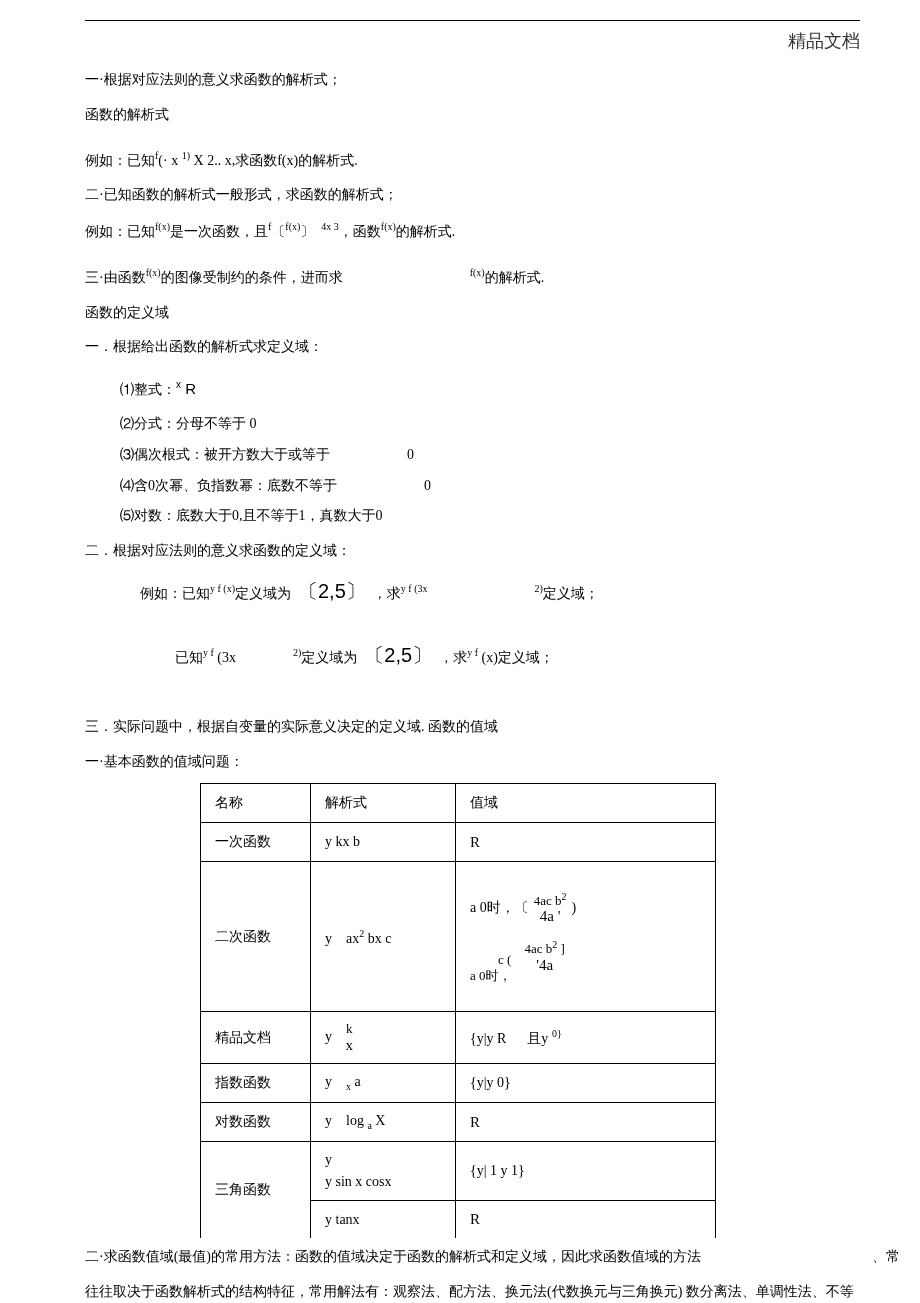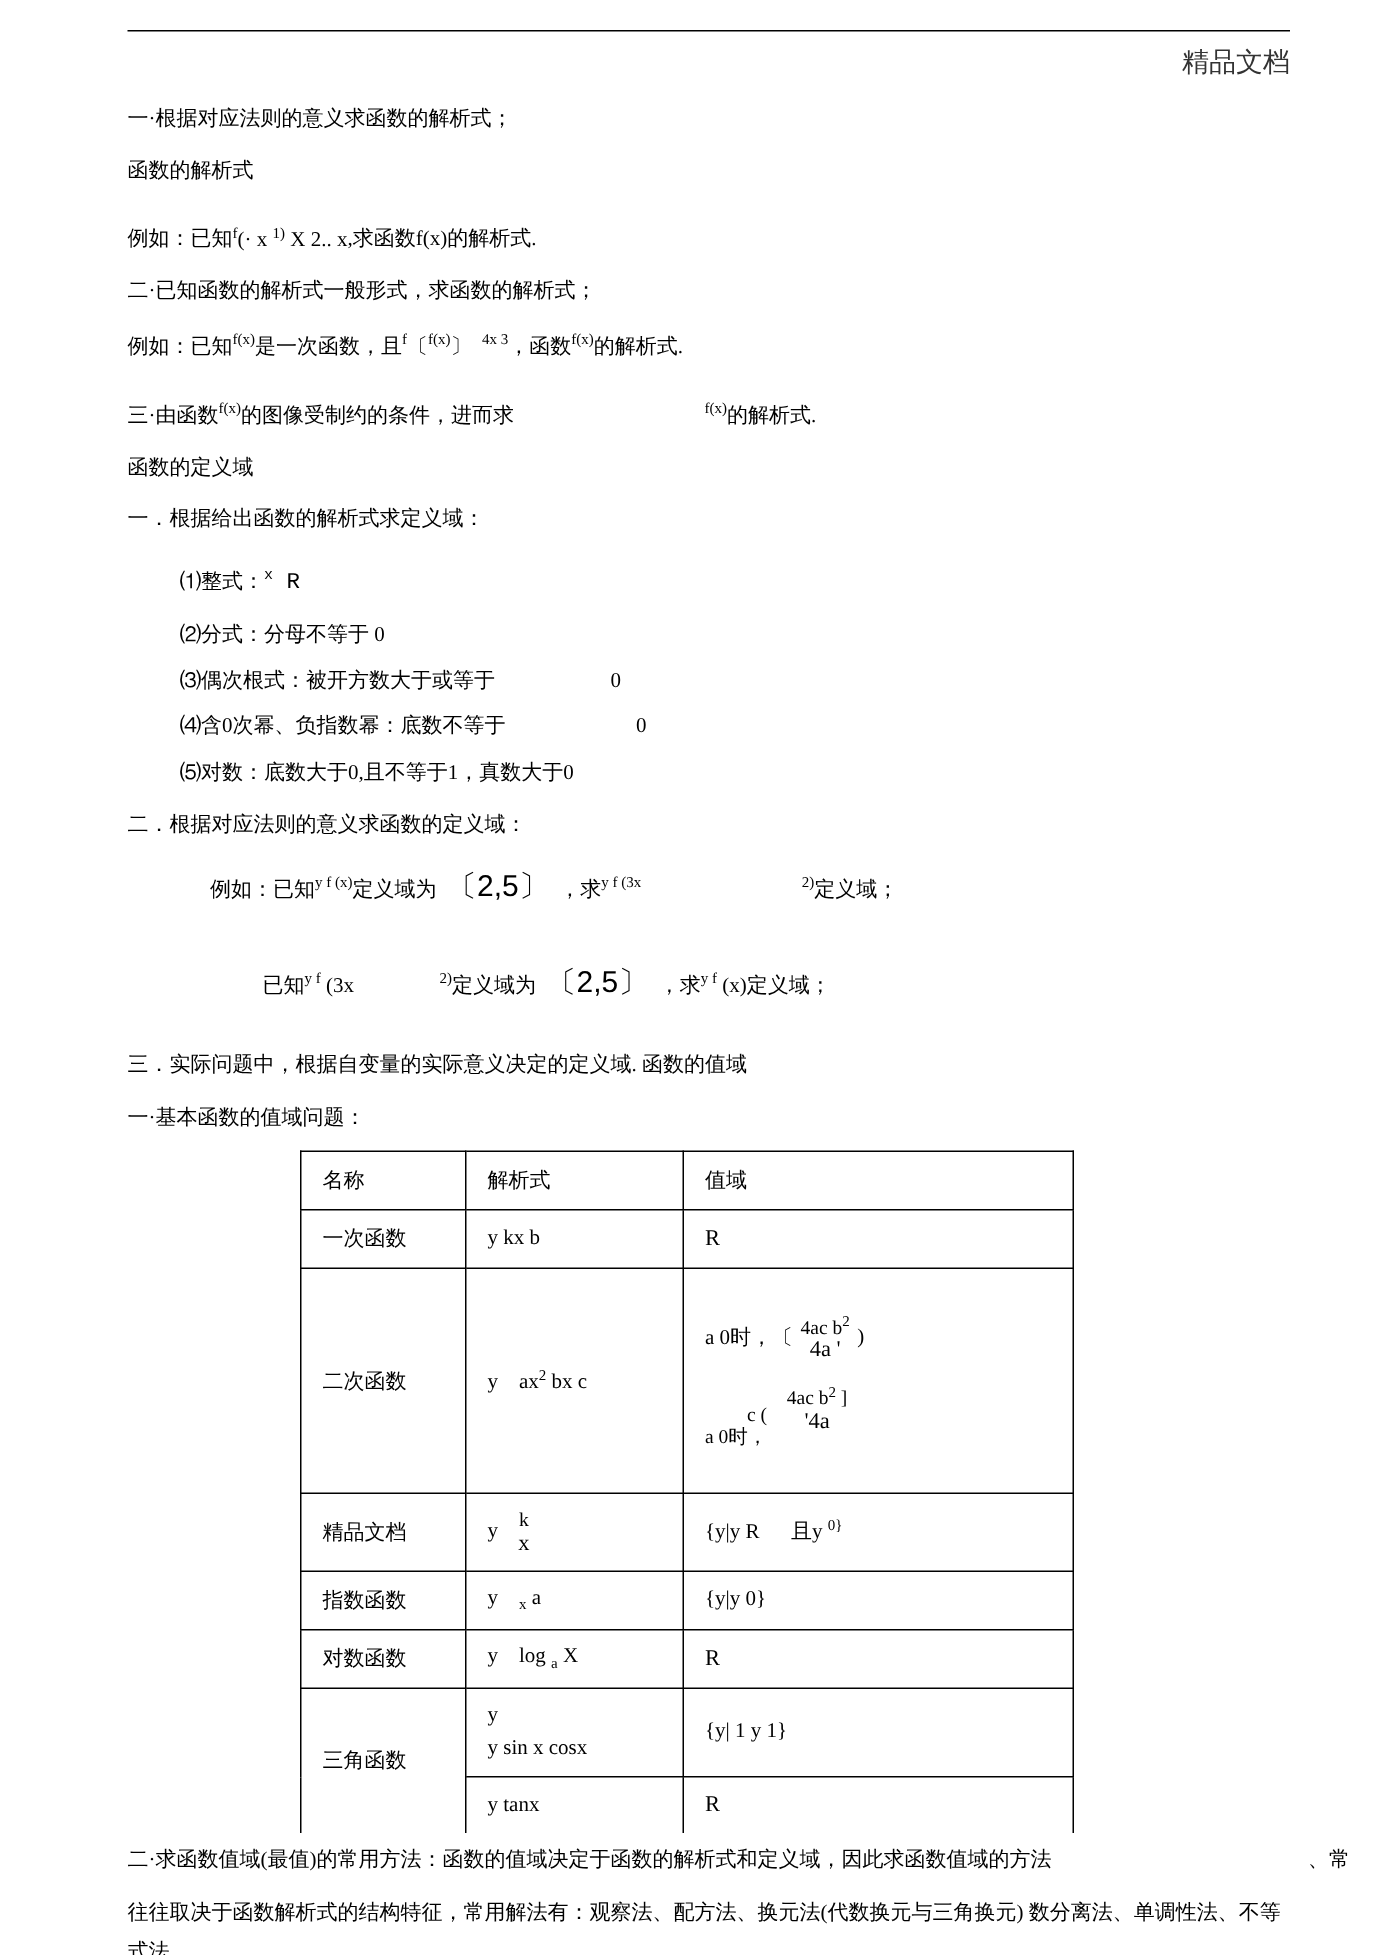--- a/index.html
+++ b/index.html
@@ -86,21 +86,21 @@
   <div class="line" style="margin-top:18px">
     <span>三·由函数<span class="sup">f(x)</span>的图像受制约的条件，进而求</span>
     <span class="sp" style="width:120px"></span>
     <span><span class="sup">f(x)</span>的解析式.</span>
   </div>
 
   <div class="line">函数的定义域</div>
   <div class="line">一．根据给出函数的解析式求定义域：</div>
 
   <div class="line indent1" style="margin-top:14px">
-    <span>⑴整式：</span><span class="med" style="font-family:Liberation Mono, monospace"><span class="sup">x</span> R</span>
+    <span>⑴整式：</span><span class="med" style="font-family:Liberation Sans, sans-serif"><span class="sup">x</span> R</span>
   </div>
   <div class="line tight indent1">⑵分式：分母不等于 0</div>
   <div class="line tight indent1">
     <span>⑶偶次根式：被开方数大于或等于</span>
     <span class="sp" style="width:70px"></span>
     <span>0</span>
   </div>
   <div class="line tight indent1">
     <span>⑷含0次幂、负指数幂：底数不等于</span>
     <span class="sp" style="width:80px"></span>
@@ -119,21 +119,21 @@
   </div>
 
   <div class="line indent3" style="margin-top:26px">
     <span>已知<span class="sup">y f</span> (3x</span>
     <span class="sp" style="width:50px"></span>
     <span><span class="sup">2)</span>定义域为&nbsp;</span>
     <span class="big">〔2,5〕</span>
     <span>&nbsp;，求<span class="sup">y f</span> (x)定义域；</span>
   </div>
 
-  <div class="line" style="margin-top:24px">三．实际问题中，根据自变量的实际意义决定的定义域. 函数的值域</div>
+  <div class="line" style="margin-top:40px">三．实际问题中，根据自变量的实际意义决定的定义域. 函数的值域</div>
   <div class="line">一·基本函数的值域问题：</div>
 
   <table class="tbl">
     <tbody>
         <tr>
       <td class="c1">名称</td>
       <td class="c2">解析式</td>
       <td>值域</td>
     </tr>
     <tr>

